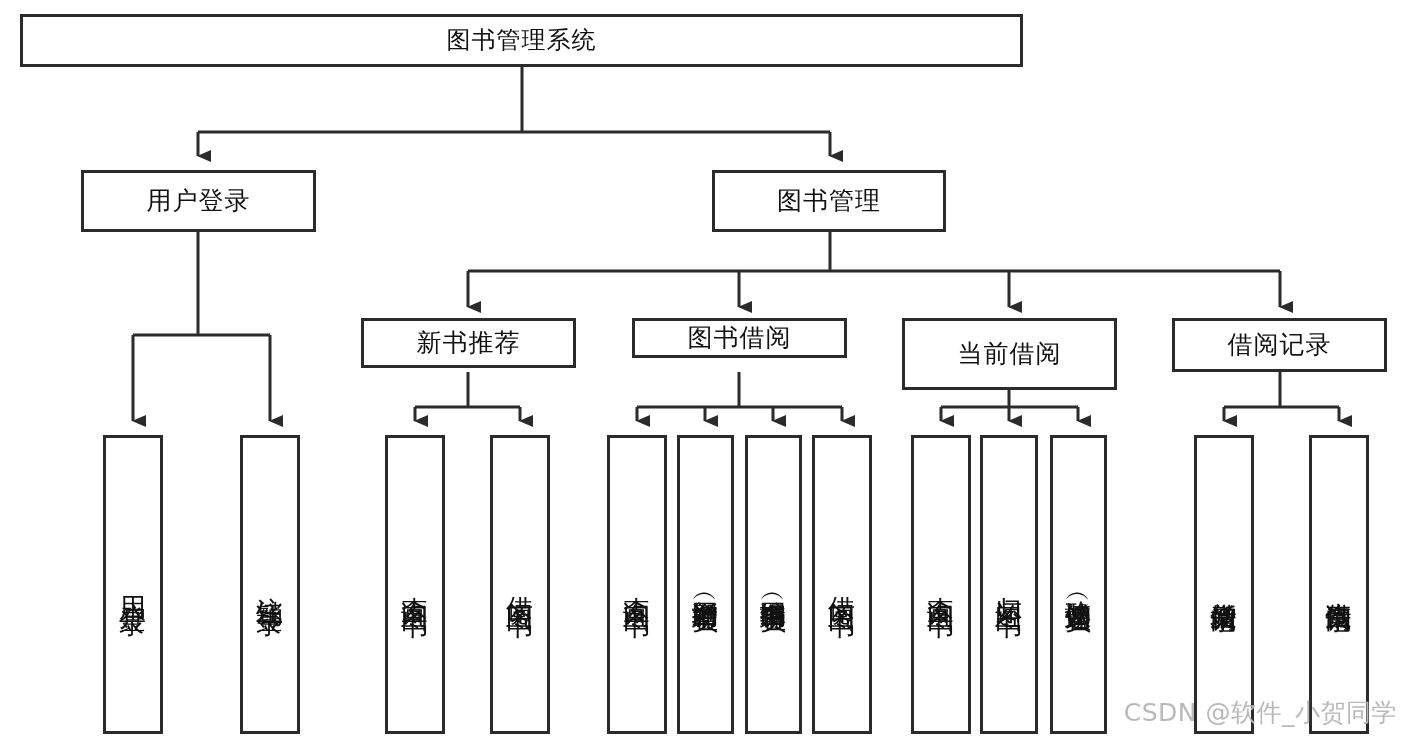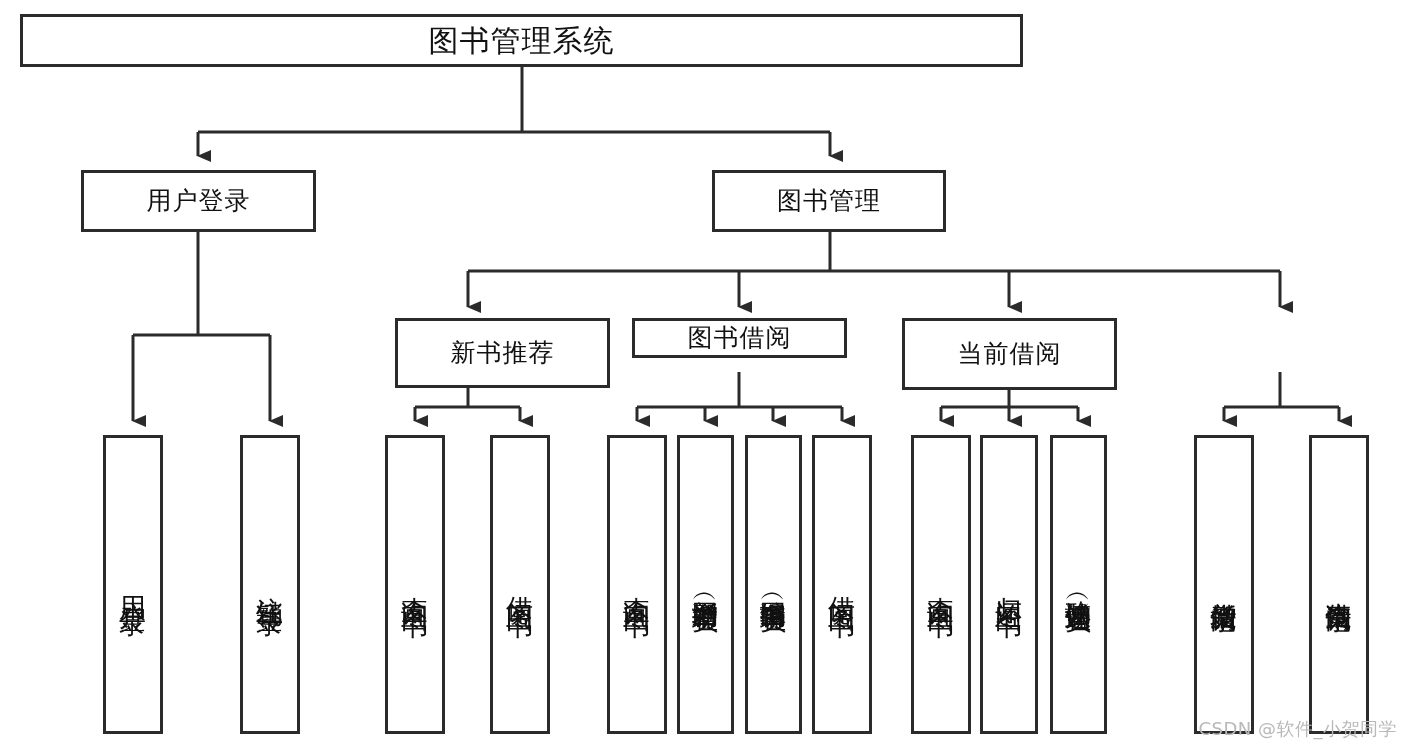--- a/index.html
+++ b/index.html
@@ -38,39 +38,39 @@
     text-align: center;
     line-height: 1.05;
     white-space: nowrap;
   }
   
   .h-node .node-label {
     font-size: 25px;
     letter-spacing: 1px;
   }
   #node-root .node-label {
-    font-size: 30px;
+    font-size: 24px;
   }
   
   .v-node .node-label {
     writing-mode: vertical-rl;
     text-orientation: upright;
     font-size: 27px;
     letter-spacing: 5px;
     line-height: 1;
   }
   .v-node.tight .node-label {
     font-size: 26px;
     letter-spacing: 1px;
   }
   .watermark {
     position: absolute;
     right: 8px;
-    bottom: 6px;
-    font-size: 18px;
+    bottom: 18px;
+    font-size: 25px;
     color: #b9b9b9;
     letter-spacing: 0.5px;
     z-index: 5;
     white-space: nowrap;
   }
 </style>
 </head>
 <body>
 
 <div id="canvas">
@@ -129,28 +129,31 @@
     <span class="node-label">图书管理系统</span>
   </div>
 
   <div class="node h-node" style="left:81px; top:170px; width:235px; height:62px;">
     <span class="node-label">用户登录</span>
   </div>
   <div class="node h-node" style="left:712px; top:170px; width:234px; height:62px;align-items:center;">
     <span class="node-label">图书管理</span>
   </div>
 
-  <div class="node h-node" style="left:361px; top:318px; width:215px; height:70px;margin-left:34px;">
+  <div class="node h-node" style="left:361px; top:318px; width:215px; height:50px;">
     <span class="node-label">新书推荐</span>
   </div>
   <div class="node h-node" style="left:632px; top:318px; width:215px; height:40px;">
     <span class="node-label">图书借阅</span>
   </div>
   <div class="node h-node" style="left:902px; top:318px; width:215px; height:72px;">
     <span class="node-label">当前借阅</span>
+  </div>
+  <div class="node h-node" style="left:1172px; top:318px; width:215px; height:54px;">
+    <span class="node-label">借阅记录</span>
   </div>
 
   <div class="node v-node" style="left:103px; top:435px; width:60px; height:299px;">
     <span class="node-label">用户登录</span>
   </div>
   <div class="node v-node" style="left:240px; top:435px; width:60px; height:299px;">
     <span class="node-label">注销登录</span>
   </div>
 
   <div class="node v-node" style="left:385px; top:435px; width:60px; height:299px;">

